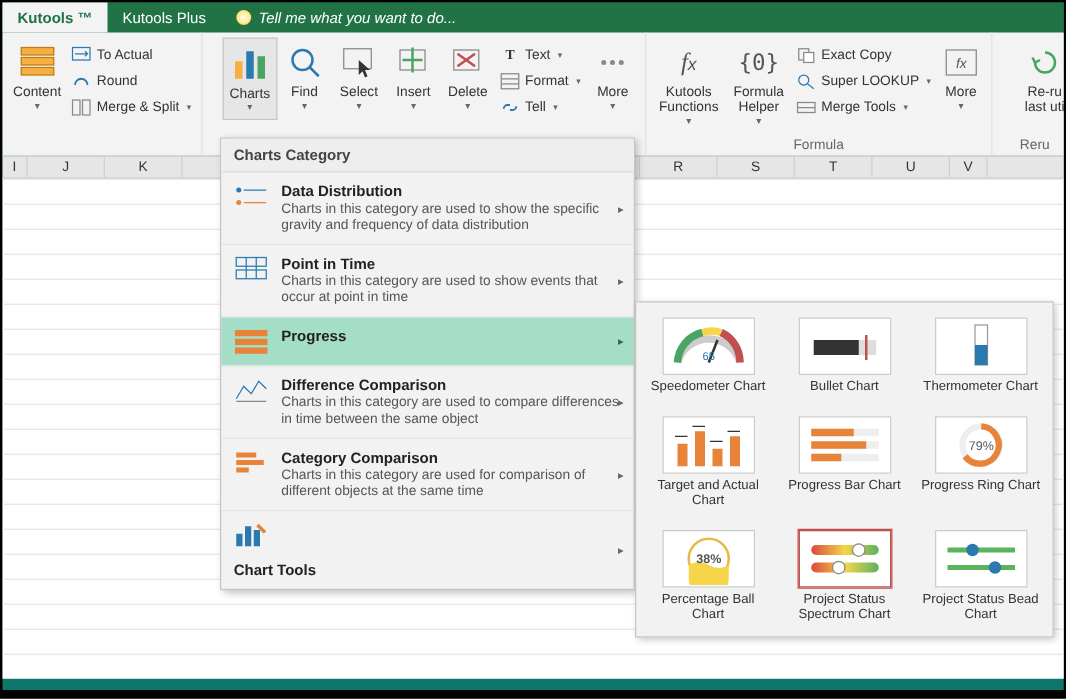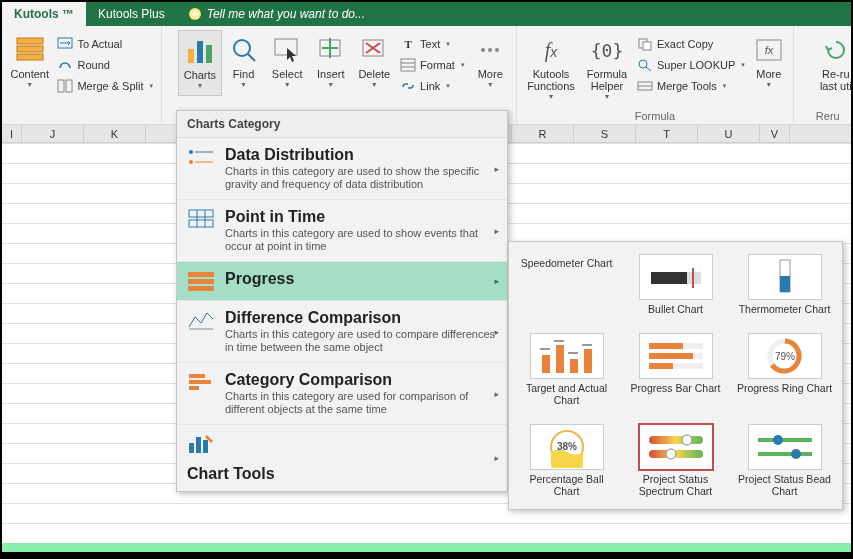--- a/index.html
+++ b/index.html
@@ -1,17 +1,17 @@
 <!DOCTYPE html>
 <html><head>
 <meta charset="utf-8">
 <style>
   * { box-sizing: border-box; margin: 0; padding: 0; font-family: "Segoe UI", Arial, sans-serif; }
   body { background: #000; width: 853px; height: 559px; overflow: hidden; }
-  .app { background: #86efac; width: 849px; height: 550px; margin: 2px; position: relative; }
+  .app { background: #0f766e; width: 849px; height: 550px; margin: 2px; position: relative; }
 
   
   .tabbar { background: #217346; height: 24px; display: flex; align-items: center; }
   .tab { color: #fff; font-size: 12px; padding: 0 12px; height: 24px; display: flex; align-items: center; cursor: pointer; }
   .tab.active { background: #f3f3f3; color: #217346; font-weight: 600; }
   .tellme { display: flex; align-items: center; gap: 6px; font-style: italic; }
   .tellme .bulb { width: 12px; height: 12px; border-radius: 50%; background: radial-gradient(#fff, #ffe680 60%, #cc9900); }
 
   
   .ribbon { background: #f3f3f3; border-bottom: 1px solid #d4d4d4; height: 99px; display: flex; position: relative; }
@@ -32,21 +32,21 @@
   .ch { width: 62px; text-align: center; font-size: 11px; color: #333; border-right: 1px solid #d0d0d0; line-height: 18px; }
   .grid { position: relative; background: #fff; height: 400px; }
   .grid::before { content:""; position:absolute; inset:0; background-image: linear-gradient(#e0e0e0 1px, transparent 1px); background-size: 100% 20px; }
 
   
   .dd { position: absolute; left: 174px; top: 108px; width: 332px; background: #f2f2f2; border: 1px solid #c6c6c6; box-shadow: 2px 2px 6px rgba(0,0,0,.25); z-index: 10; }
   .dd-head { background: #eee; border-bottom: 1px solid #ddd; padding: 6px 10px; font-size: 12px; font-weight: 600; color: #444; }
   .cat { display: flex; align-items: flex-start; gap: 10px; padding: 8px 10px; border-bottom: 1px solid #e4e4e4; cursor: pointer; position: relative; }
   .cat:last-child { border-bottom: none; flex-direction: column; }
   .cat .cicon { width: 28px; height: 22px; flex-shrink: 0; }
-  .cat .ctxt .title { font-size: 16px; font-weight: 700; color: #222; }
+  .cat .ctxt .title { font-size: 12px; font-weight: 700; color: #222; }
   .cat .ctxt .desc { font-size: 11px; color: #555; line-height: 13px; margin-top: 1px; }
   .cat .arrow { position: absolute; right: 8px; top: 50%; transform: translateY(-50%); font-size: 9px; color: #666; }
   .cat.sel { background: #a5dec6; }
   .cat.sel .arrow { color: #2b6b4f; }
 
   
   .gallery { position: absolute; left: 506px; top: 239px; width: 335px; background: #f2f2f2; border: 1px solid #c6c6c6; box-shadow: 2px 2px 6px rgba(0,0,0,.25); padding: 6px; display: grid; grid-template-columns: repeat(3, 1fr); gap: 6px; z-index: 11; }
   .gitem { display: flex; flex-direction: column; align-items: center; padding: 6px 2px; cursor: pointer; }
   .gitem .gicon { width: 74px; height: 46px; border: 1px solid #ccc; background: #fff; display:flex; align-items:center; justify-content:center; position: relative; }
   .gitem .glbl { font-size: 10.5px; color: #333; text-align: center; line-height: 12px; margin-top: 3px; }
@@ -190,21 +190,21 @@
               </span>
               <span>Format</span>
               <span class="drop">▾</span>
             </div>
           <div class="small">
               <span class="icon">
                 <svg width="16" height="14">
                   <path d="M3 8 a3 3 0 0 1 3-3 h2 M13 6 a3 3 0 0 1 -3 3 h-2" fill="none" stroke="#2a7ab0" stroke-width="1.5"></path>
                 </svg>
               </span>
-              <span>Link</span>
+              <span>Tell</span>
               <span class="drop">▾</span>
             </div>
         </div>
         <div class="big">
           <span class="icon">
               <svg width="30" height="28">
                 <circle cx="8" cy="14" r="2" fill="#888"></circle>
                 <circle cx="15" cy="14" r="2" fill="#888"></circle>
                 <circle cx="22" cy="14" r="2" fill="#888"></circle>
               </svg>
@@ -402,20 +402,30 @@
       <div class="ctxt">
           <div class="title" style="font-weight:700;">Chart Tools</div>
         </div>
       <span class="arrow">▸</span>
     </div>
   </div>
 
   <div class="gallery">
 
     <div class="gitem">
+      <div class="gicon">
+        <svg width="70" height="42">
+            <path d="M10 34 A26 26 0 0 1 60 34" fill="none" stroke="#ccc" stroke-width="6"></path>
+            <path d="M10 34 A26 26 0 0 1 30 10" fill="none" stroke="#4aa564" stroke-width="6"></path>
+            <path d="M30 10 A26 26 0 0 1 45 10" fill="none" stroke="#f6d54a" stroke-width="6"></path>
+            <path d="M45 10 A26 26 0 0 1 60 34" fill="none" stroke="#c0504d" stroke-width="6"></path>
+            <line x1="35" y1="34" x2="42" y2="16" stroke="#333" stroke-width="2"></line>
+            <text x="35" y="32" text-anchor="middle" font-size="9" fill="#2a7ab0">65</text>
+          </svg>
+      </div>
       <div class="glbl">Speedometer Chart</div>
     </div>
 
     <div class="gitem">
       <div class="gicon">
           <svg width="70" height="42">
             <rect x="10" y="16" width="50" height="12" fill="#ddd"></rect>
             <rect x="10" y="16" width="36" height="12" fill="#333"></rect>
             <line x1="52" y1="12" x2="52" y2="32" stroke="#c0504d" stroke-width="2"></line>
           </svg>

